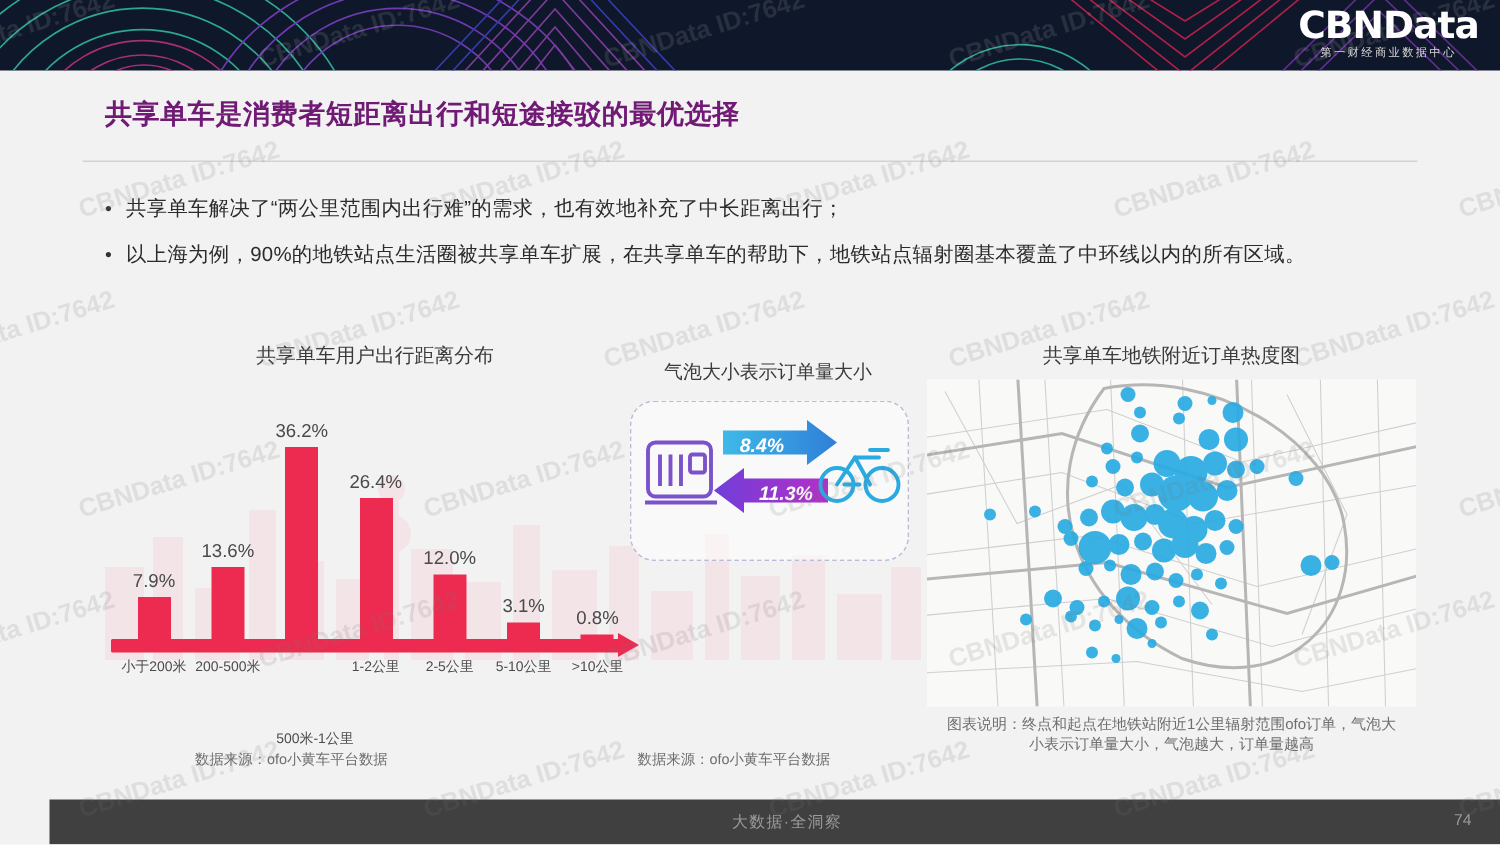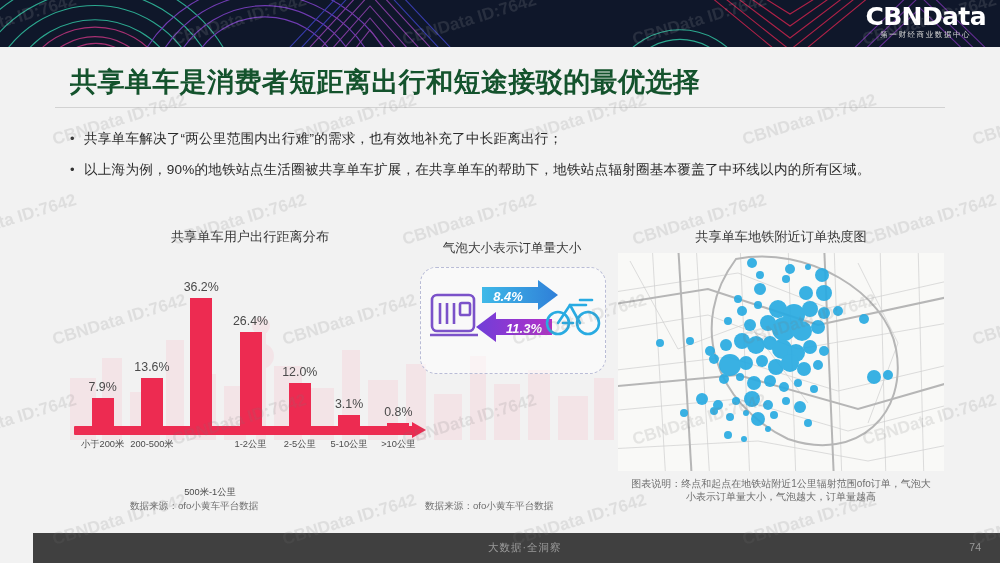--- a/index.html
+++ b/index.html
@@ -24,21 +24,21 @@
 
   
   .wm-layer{position:absolute;inset:0;pointer-events:none;z-index:40;}
   .wm{position:absolute;color:rgba(120,120,120,.16);font-size:17px;font-weight:bold;
       transform:rotate(-17deg);white-space:nowrap;font-family:"Liberation Sans",sans-serif;}
   .wm.dark{color:rgba(210,210,210,.13);}
 
   
   .title{
     position:absolute;left:70px;top:64px;width:860px;
-    font-size:27px;font-weight:bold;color:#14532d;letter-spacing:.4px;z-index:20;
+    font-size:18px;font-weight:bold;color:#701a75;letter-spacing:.4px;z-index:20;
   }
   .title-rule{position:absolute;left:55px;top:107px;width:890px;height:1px;background:#d2d2d2;z-index:20;}
 
   
   .bullets{position:absolute;left:70px;top:128px;width:870px;z-index:20;}
   .bullet{display:flex;margin-bottom:9px;}
   .bullet .dot{width:14px;flex:0 0 14px;color:#333;font-size:13px;line-height:21px;}
   .bullet .btxt{font-size:13.6px;color:#2b2b2b;line-height:22px;letter-spacing:.2px;}
 
   

